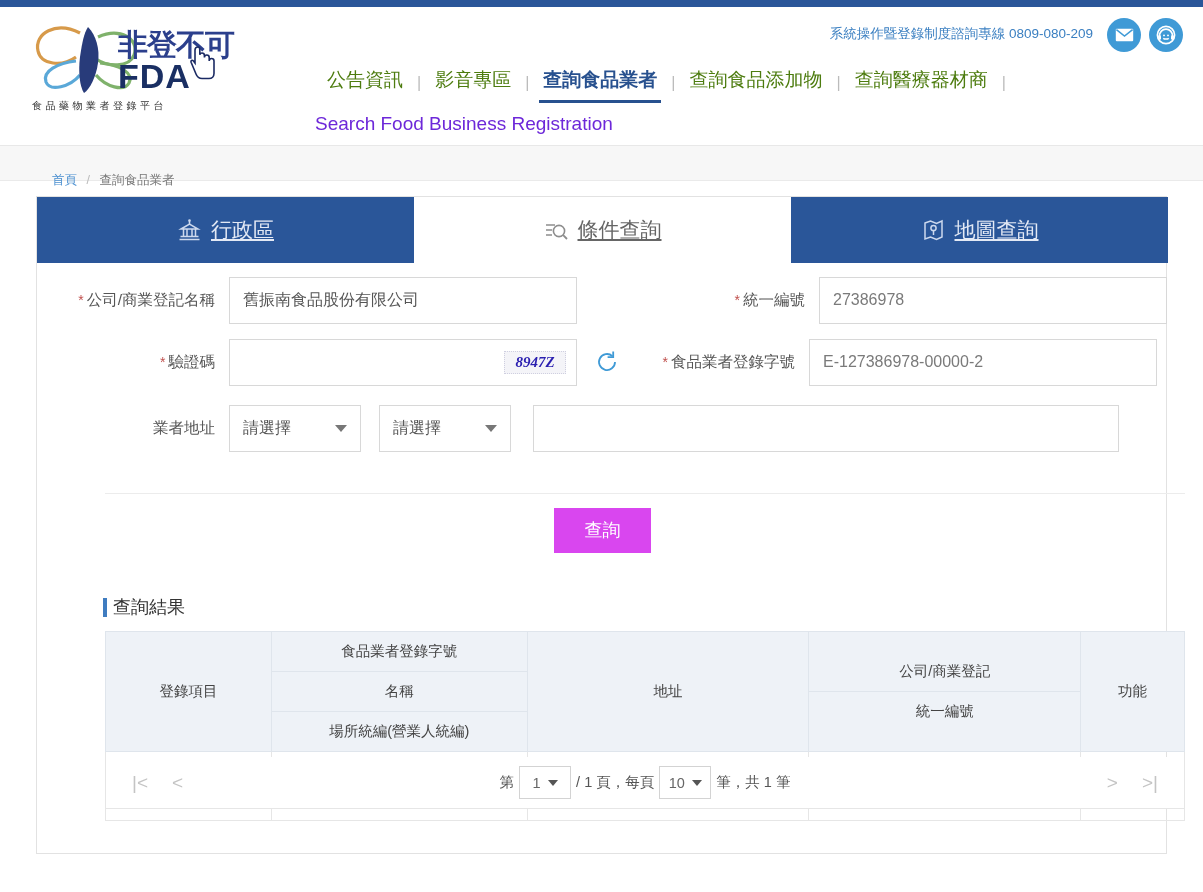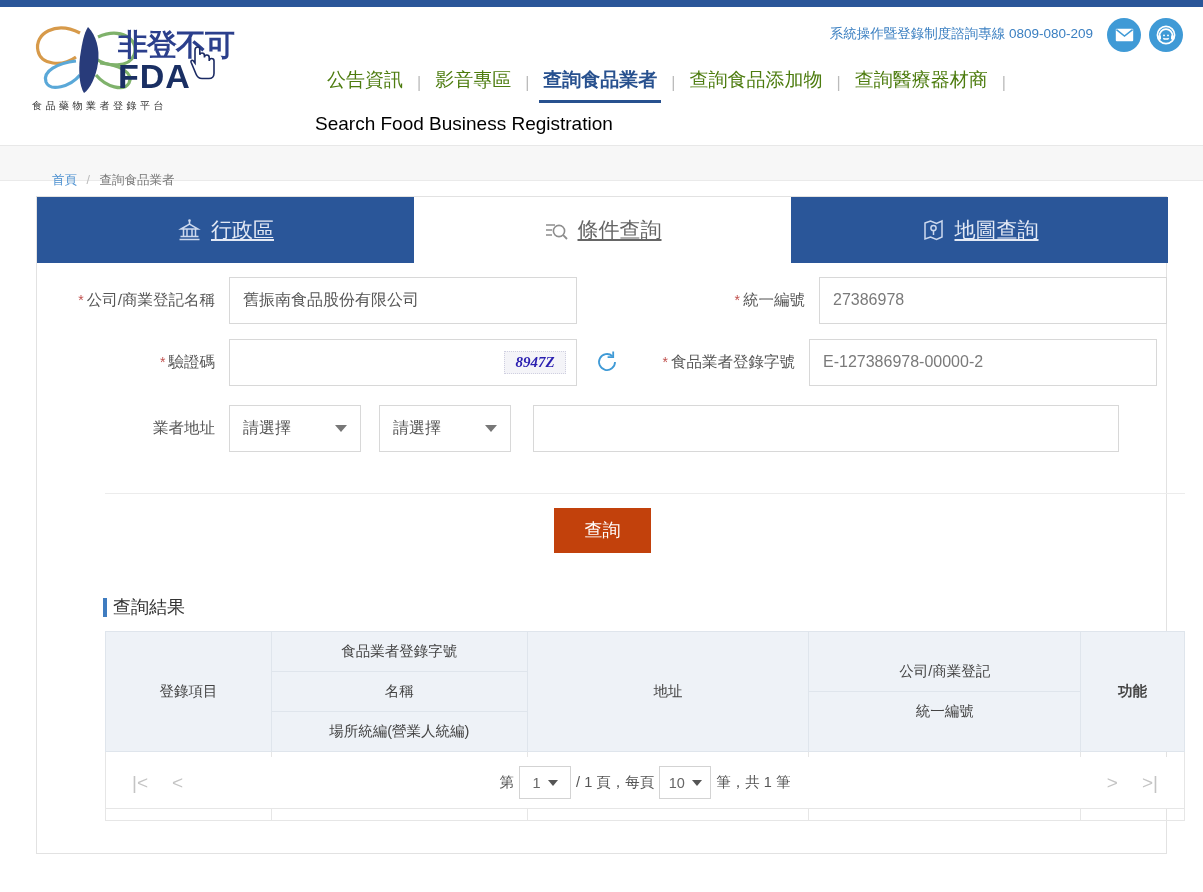--- a/index.html
+++ b/index.html
@@ -60,21 +60,21 @@
   }
   .nav-item { padding:0 14px; color:#4d7c0f; position:relative; cursor:pointer; }
   .nav-item.active { color:#28518f; font-weight:bold; }
   .nav-item.active::after {
     content:""; position:absolute; left:10px; right:10px; bottom:-10px;
     height:3px; background:#28518f;
   }
   .nav-sep { color:#bbb; font-size:16px; padding-bottom:1px; }
   .nav-sub {
     position:absolute; left:315px; top:106px;
-    font-size:19px; color:#000000;
+    font-size:19px; color:#6d28d9;
   }
 
   
   .crumb-band {
     position:absolute; left:0; top:145px; width:1203px; height:36px;
     background:#f7f7f7; border-top:1px solid #e8e8e8; border-bottom:1px solid #eaeaea;
   }
   .crumb { position:absolute; left:52px; top:172px; font-size:12.5px; color:#777; }
   .crumb a { color:#4a8fd0; text-decoration:none; }
   .crumb .sl { color:#bbb; padding:0 6px; }
@@ -134,21 +134,21 @@
   }
   .refresh { margin-left:17px; width:26px; height:26px; }
 
   .divline { position:absolute; left:68px; top:230px; width:1080px; height:1px; background:#ececec; }
 
   .btnrow { position:absolute; left:0; top:232px; width:1131px; height:70px; display:flex; align-items:center; justify-content:center; gap:28px; }
   .btn {
     width:97px; height:45px; display:flex; align-items:center; justify-content:center;
     font-size:18px; cursor:pointer;
   }
-  .btn.primary { background:#c2410c; color:#fff; }
+  .btn.primary { background:#d946ef; color:#fff; }
   .btn.ghost { background:#fff; color:#555; border:1px solid #d8d8d8; }
 
   
   .res-title {
     position:absolute; left:66px; top:398px; font-size:18px; color:#333;
     padding-left:10px;
   }
   .res-title::before {
     content:""; position:absolute; left:0; top:3px; width:4px; height:19px; background:#3f7cc0;
   }
@@ -380,21 +380,21 @@
           </th>
           <th style="width:282px;">
             <div class="th-pad">地址</div>
           </th>
           <th style="width:272px;">
             <div class="th-stack">
               <div>公司/商業登記</div>
               <div>統一編號</div>
             </div>
           </th>
-          <th style="width:104px;font-weight:bold;">
+          <th style="width:104px;">
             <div class="th-pad">功能</div>
           </th>
         </tr>
       </thead>
       <tbody>
         <tr>
           <td class="center">公司/商業登記</td>
           <td>
             <div>E-127386978-00000-2</div>
             <div>舊振南食品股份有限公司</div>

